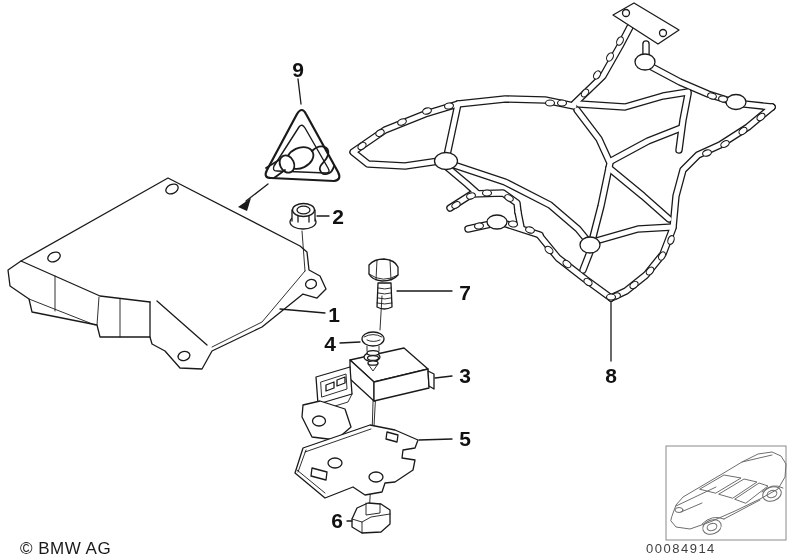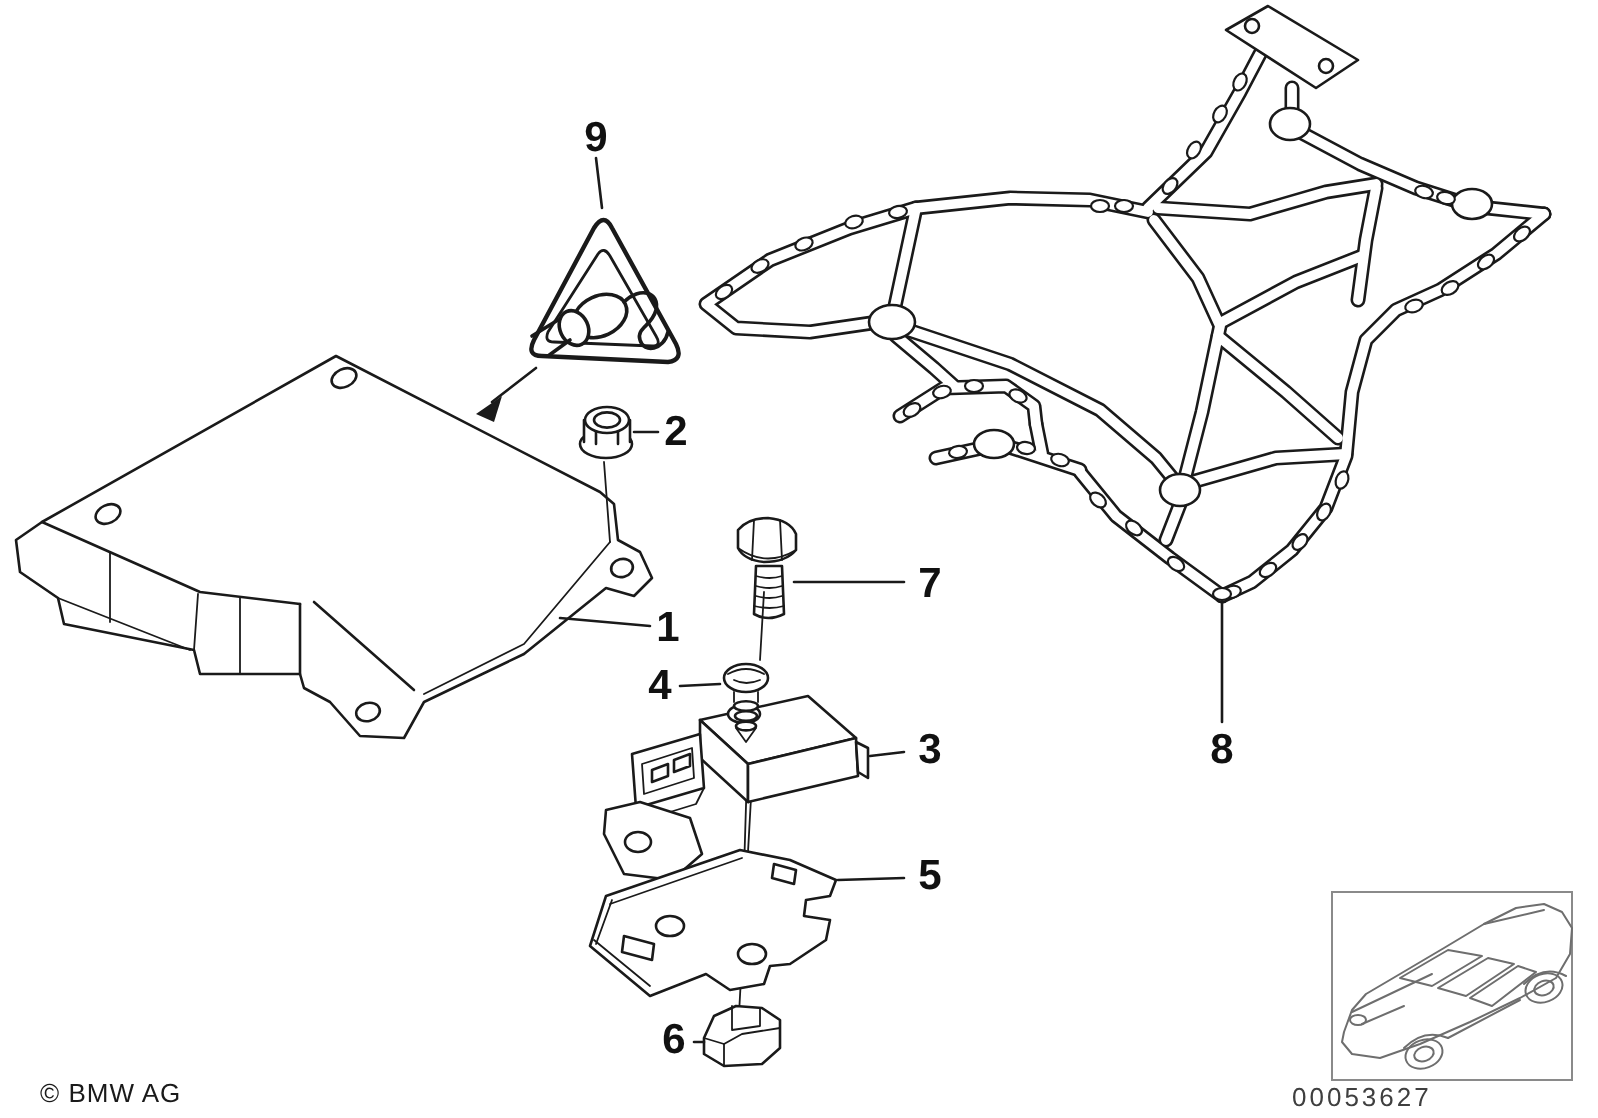--- a/index.html
+++ b/index.html
@@ -1,21 +1,21 @@
 <!DOCTYPE html>
 <html><head>
 <meta charset="utf-8">
 <style>
   html,body{margin:0;padding:0;background:#fff;}
   #stage{position:relative;width:799px;height:559px;background:#fff;overflow:hidden;
          font-family:"Liberation Sans",sans-serif;}
   #art{position:absolute;left:0;top:0;}
   .callout{position:absolute;transform:translate(-50%,-50%);font-weight:bold;
            font-size:21px;color:#111;line-height:1;cursor:default;user-select:none;}
-  .copyright{position:absolute;left:20px;top:539px;font-size:13px;color:#1a1a1a;letter-spacing:.5px;}
+  .copyright{position:absolute;left:20px;top:539px;font-size:17px;color:#1a1a1a;letter-spacing:.5px;}
   .imgnum{position:absolute;left:646px;top:541px;font-size:13px;color:#3f3f3f;letter-spacing:1.5px;}
   
   .ln{fill:none;stroke:#1a1a1a;stroke-width:1.3;stroke-linejoin:round;stroke-linecap:round;}
   .thin{stroke-width:.9;}
   .fw{fill:#fff;stroke:#1a1a1a;stroke-width:1.3;stroke-linejoin:round;}
   .tube-o{fill:none;stroke:#1a1a1a;stroke-width:7.5;stroke-linejoin:round;stroke-linecap:round;}
   .tube-i{fill:none;stroke:#fff;stroke-width:4.9;stroke-linejoin:round;stroke-linecap:round;}
   .clip{fill:#fff;stroke:#1a1a1a;stroke-width:1.1;}
   .car{fill:none;stroke:#6e6e6e;stroke-width:1;stroke-linejoin:round;stroke-linecap:round;}
 </style>
@@ -284,14 +284,14 @@
   <div class="callout" style="left:338px;top:216px">2</div>
   <div class="callout" style="left:465px;top:375px">3</div>
   <div class="callout" style="left:330px;top:343px">4</div>
   <div class="callout" style="left:465px;top:438px">5</div>
   <div class="callout" style="left:337px;top:520px">6</div>
   <div class="callout" style="left:465px;top:292px">7</div>
   <div class="callout" style="left:611px;top:375px">8</div>
   <div class="callout" style="left:298px;top:69px">9</div>
 
   <div class="copyright">© BMW AG</div>
-  <div class="imgnum">00053627</div>
+  <div class="imgnum">00084914</div>
 </div>
 
 </body></html>

